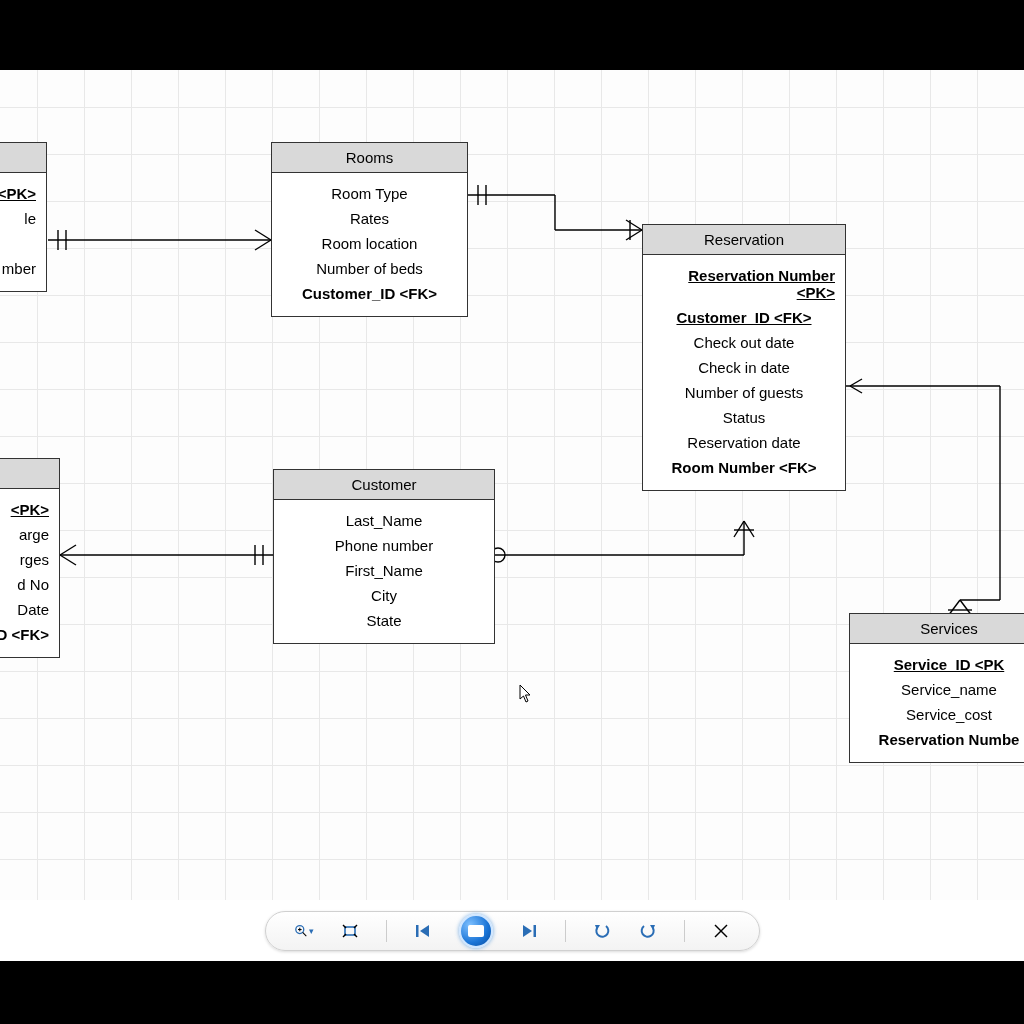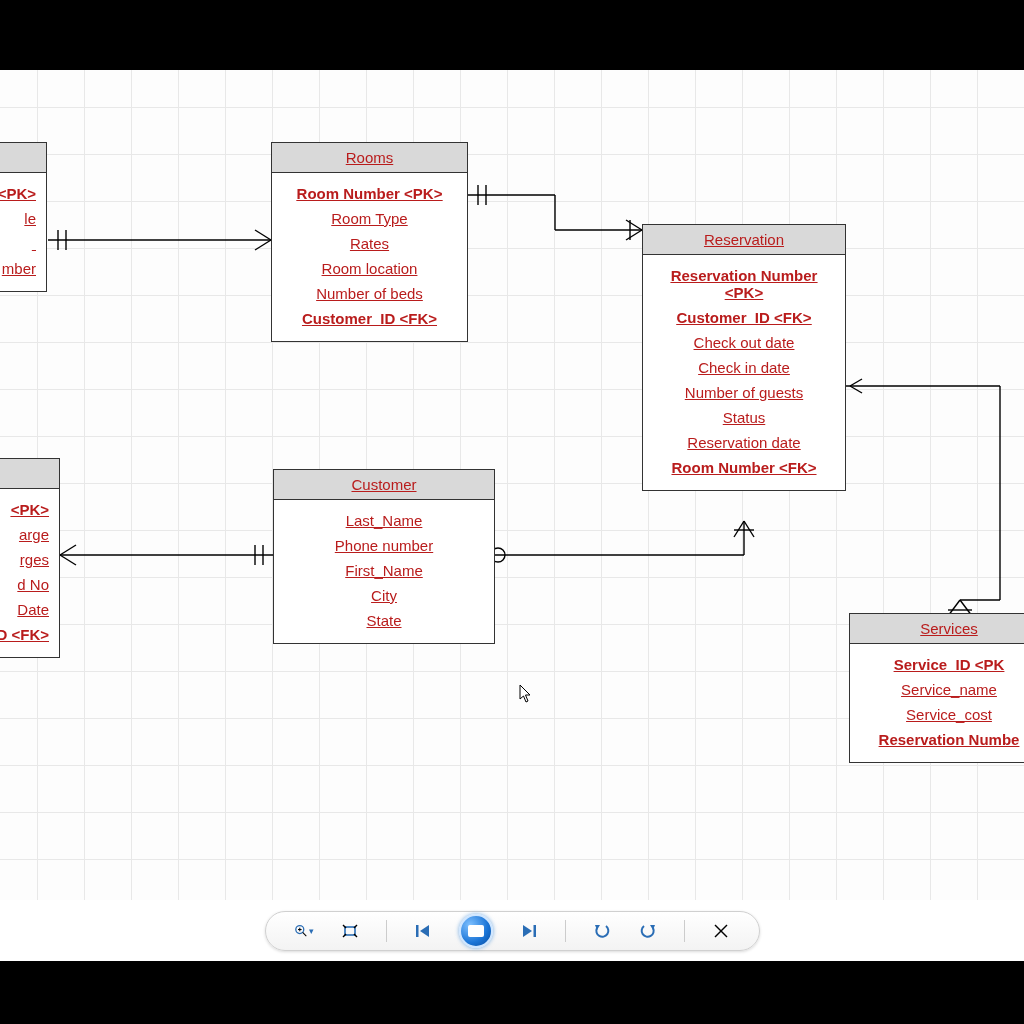--- a/index.html
+++ b/index.html
@@ -20,41 +20,40 @@
   }
   .letterbox-top { position:absolute; top:0; left:0; width:1024px; height:70px; background:#000; }
   .letterbox-bottom { position:absolute; top:961px; left:0; width:1024px; height:63px; background:#000; }
   .canvas { position:absolute; inset:0; }
 
   .entity {
     position: absolute;
     background: #fff;
     border: 1px solid #333;
     font-size: 15px;
-    color: #b91c1c;
-    text-decoration: underline;
+    color: #000000;
   }
   .entity-header {
     background: #d9d9d9;
     border-bottom: 1px solid #333;
     text-align: center;
     padding: 6px 4px;
     font-size: 15px;
   }
   .entity-body {
     padding: 8px 8px 10px 8px;
     text-align: center;
   }
   .attr {
     padding: 4px 2px;
     white-space: nowrap;
   }
   .pk { font-weight: bold; text-decoration: underline; }
   .fk { font-weight: bold; }
-  .pk-wrap { font-weight: bold; text-decoration: underline; display:block; }
+  .pk-wrap { font-weight: bold; text-decoration: underline; display:block;text-align:right; }
 
   svg.connectors { position:absolute; inset:0; width:100%; height:100%; pointer-events:none; }
   svg line { stroke:#000; stroke-width:1.4; }
 
   
   .toolbar-area {
     position:absolute;
     top: 900px; left:0; width:1024px; height:61px;
     background:#fff;
     display:flex; align-items:center; justify-content:center;
@@ -155,21 +154,20 @@
         <div class="attr pk">&lt;PK&gt;</div>
         <div class="attr">le</div>
         <div class="attr">&nbsp;</div>
         <div class="attr">mber</div>
       </div>
     </div>
 
     <div class="entity" style="left:271px; top:72px; width:197px;">
       <div class="entity-header">Rooms</div>
       <div class="entity-body">
-        <div class="attr pk">Room Number &lt;PK&gt;</div>
         <div class="attr">Room Type</div>
         <div class="attr">Rates</div>
         <div class="attr">Room location</div>
         <div class="attr">Number of beds</div>
         <div class="attr fk">Customer_ID &lt;FK&gt;</div>
       </div>
     </div>
 
     <div class="entity" style="left:642px; top:154px; width:204px;">
       <div class="entity-header">Reservation</div>

